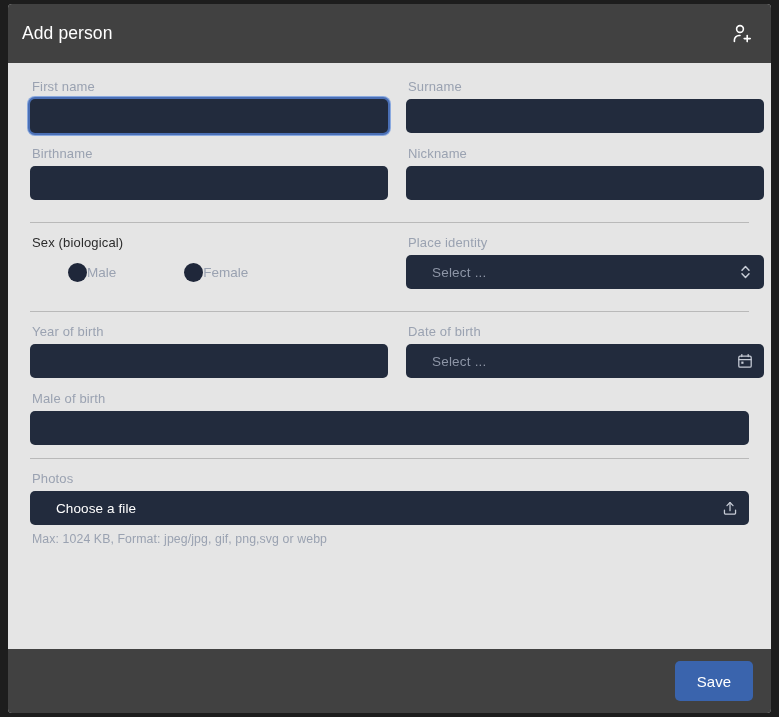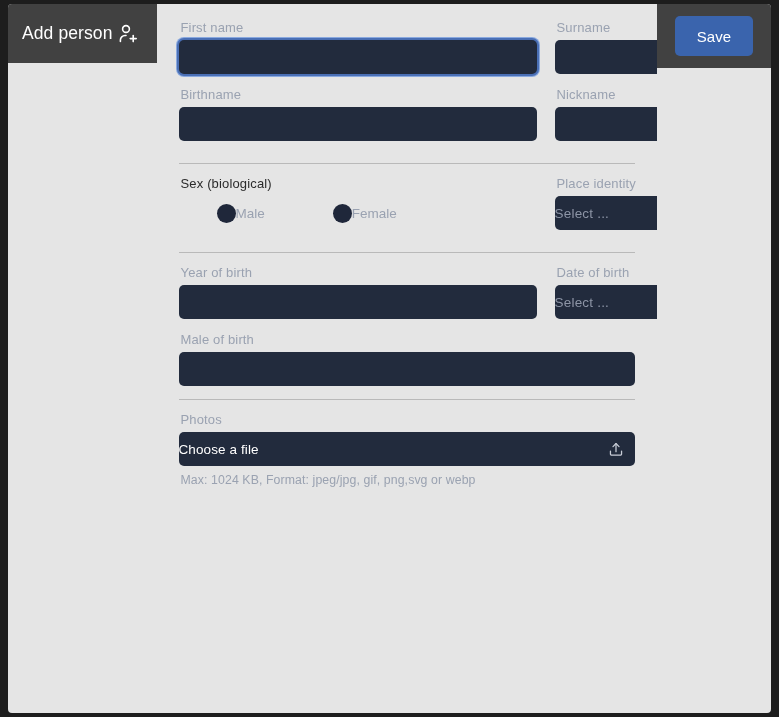--- a/index.html
+++ b/index.html
@@ -15,21 +15,21 @@
   .modal {
     position: absolute;
     left: 8px;
     top: 4px;
     width: 763px;
     height: 709px;
     background: #e5e5e5;
     border-radius: 4px;
     overflow: hidden;
     display: flex;
-    flex-direction: row;
+    flex-direction: column;
   }
 
   
   .modal-header {
     height: 59px;
     background: #414141;
     display: flex;
     align-items: center;
     justify-content: space-between;
     padding: 0 14px 0 14px;
@@ -93,21 +93,21 @@
   }
 
   .control {
     position: relative;
     width: 100%;
     height: 34px;
     background: #222b3d;
     border-radius: 5px;
     display: flex;
     align-items: center;
-    padding: 0 0;
+    padding: 0 26px;
     cursor: pointer;
   }
   .control .placeholder {
     font-size: 13.5px;
     color: #8d95a6;
     letter-spacing: .2px;
   }
   .control .value-white {
     font-size: 13.5px;
     color: #ffffff;

